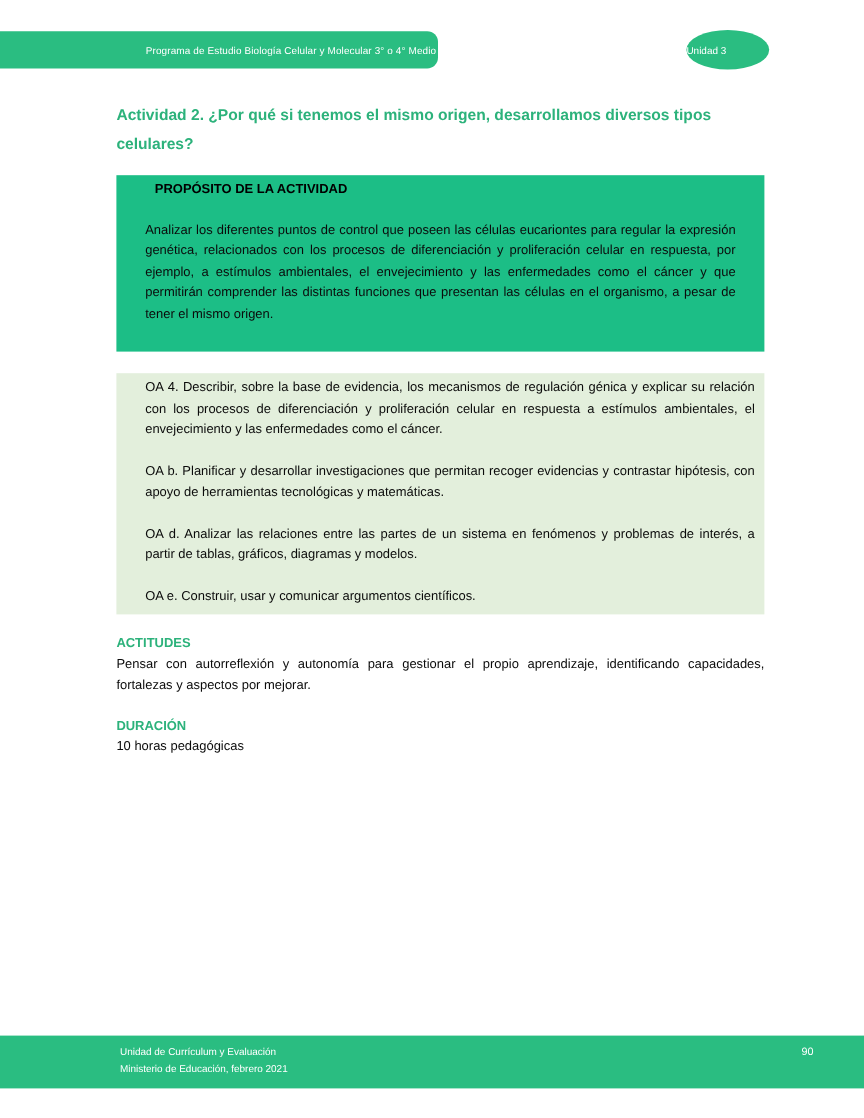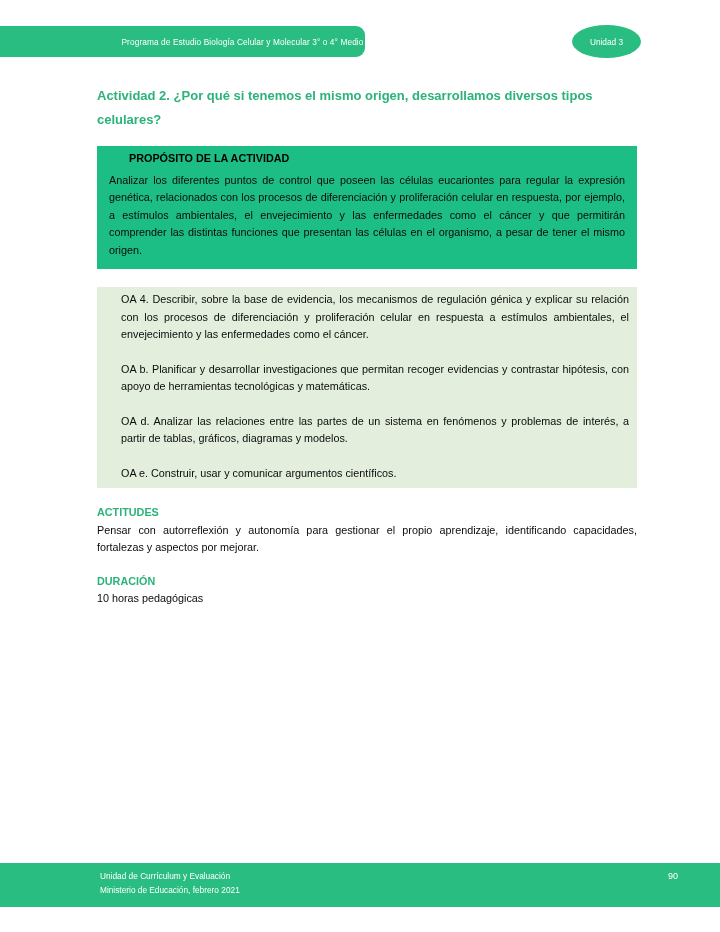--- a/index.html
+++ b/index.html
@@ -18,21 +18,21 @@
     background: #2abd81;
     border-radius: 0 9px 9px 0;
     display: flex; align-items: center; justify-content: center;
     box-sizing: border-box; padding-left: 120px;
     color: #ffffff; font-size: 8.3px; letter-spacing: 0.1px;
   }
   .unit-badge {
     position: absolute; top: 25px; left: 572px;
     width: 69px; height: 33px;
     background: #2abd81; border-radius: 50%;
-    display: flex; align-items: center; justify-content: center;
+    display: flex; align-items: center; justify-content: flex-start;
     color: #ffffff; font-size: 8.3px;
   }
 
   
   .content { position: absolute; top: 0; left: 97px; width: 540px; }
 
   .activity-title {
     margin: 84px 0 0 0;
     width: 552px;
     color: #2cb27b; font-weight: bold;
@@ -43,21 +43,21 @@
     margin-top: 14px;
     background: #1cbe86;
     padding: 4px 8px 6px 8px;
     box-sizing: border-box;
   }
   .block-proposito .blk-heading {
     margin: 0; color: #000000; font-weight: bold;
     font-size: 10.8px; line-height: 17.5px; padding-left: 24px;
   }
   .block-proposito .blk-body {
-    margin: 4px; color: #0b0b0b;
+    margin: 16px; color: #0b0b0b;
     font-size: 10.8px; line-height: 17.5px; text-align: justify;
   }
 
   .block-objetivos {
     margin-top: 18px;
     background: #e3efdc;
     padding: 4px 8px 6px 8px;
     box-sizing: border-box;
   }
   .block-objetivos .blk-heading {

